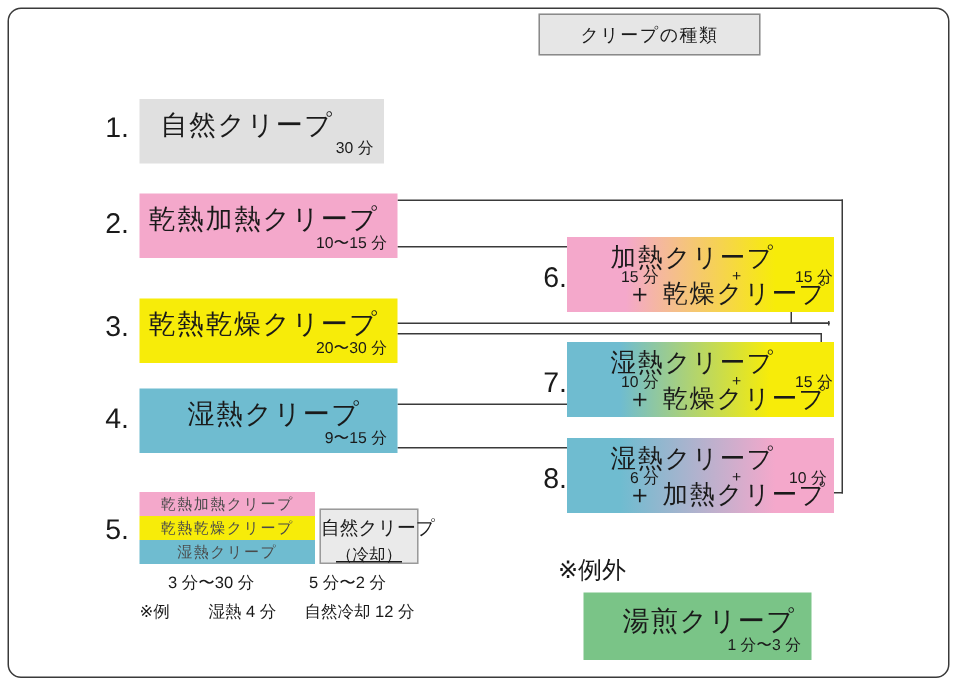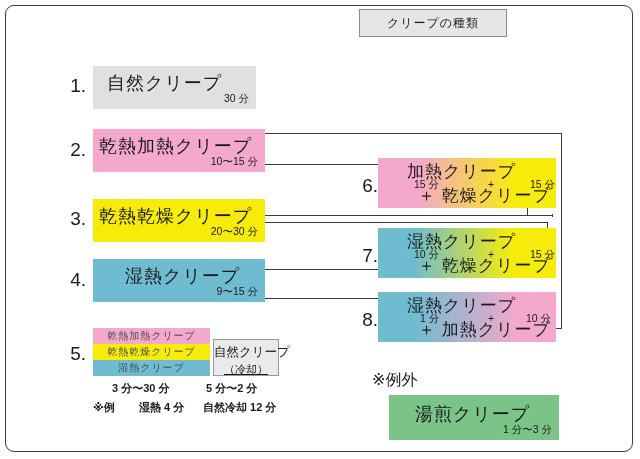--- a/index.html
+++ b/index.html
@@ -31,21 +31,21 @@
   .g-pink-yellow{background:linear-gradient(to right,#f4a8cb 0%,#f4a8cb 22%,#f7ec09 78%,#f7ec09 100%);}
   .g-blue-yellow{background:linear-gradient(to right,#6fbcd0 0%,#6fbcd0 20%,#f7ec09 76%,#f7ec09 100%);}
   .g-blue-pink{background:linear-gradient(to right,#6fbcd0 0%,#6fbcd0 20%,#f4a8cb 78%,#f4a8cb 100%);}
 
   .sbox{position:absolute;box-sizing:border-box;display:flex;align-items:center;justify-content:center;}
   .sbox span{font-size:10px;color:#4a4a4a;letter-spacing:1px;white-space:nowrap;}
   .natbox{position:absolute;box-sizing:border-box;background:#eaeaea;border:1px solid #9a9a9a;}
   .natbox .nl1{position:absolute;left:0;right:0;top:4px;text-align:center;font-size:12.5px;color:#1a1a1a;white-space:nowrap;}
   .natbox .nl2{position:absolute;left:0;right:0;top:22px;text-align:center;font-size:11px;color:#1a1a1a;white-space:nowrap;text-decoration:underline;}
 
-  .cap{position:absolute;font-size:11px;color:#1a1a1a;white-space:nowrap;font-weight:bold;}
+  .cap{position:absolute;font-size:11px;color:#1a1a1a;white-space:nowrap;}
   .exlabel{position:absolute;font-size:16px;color:#1a1a1a;white-space:nowrap;}
 
   .ln{position:absolute;background:#3a3a3a;}
   .lnh{height:1.4px;}
   .lnv{width:1.4px;}
 </style>
 </head>
 <body>
 
 <div id="stage">
@@ -132,24 +132,24 @@
     <div class="l1">湿熱クリープ</div>
     <div class="t1">10 分</div>
     <div class="plus">+</div>
     <div class="t2">15 分</div>
     <div class="l2">＋ 乾燥クリープ</div>
   </div>
 
   <div class="num" style="left:352px;top:309px;">8.</div>
   <div class="combo g-blue-pink" style="left:378px;top:292px;width:178px;height:50px;">
     <div class="l1">湿熱クリープ</div>
-    <div class="t1" style="left:42px;">1 分</div>
+    <div class="t1" style="left:42px;">6 分</div>
     <div class="plus">+</div>
     <div class="t2" style="left:148px;">10 分</div>
     <div class="l2">＋ 加熱クリープ</div>
   </div>
 
   <div class="exlabel" style="left:372px;top:370px;">※例外</div>
-  <div class="box b-green" style="left:389px;top:395px;width:170px;height:45px;">
+  <div class="box b-green" style="left:389px;top:395px;width:152px;height:45px;">
     <div class="main" style="left:26px;top:7px;">湯煎クリープ</div>
     <div class="dur">1 分〜3 分</div>
   </div>
 </div>
 
 </body></html>

